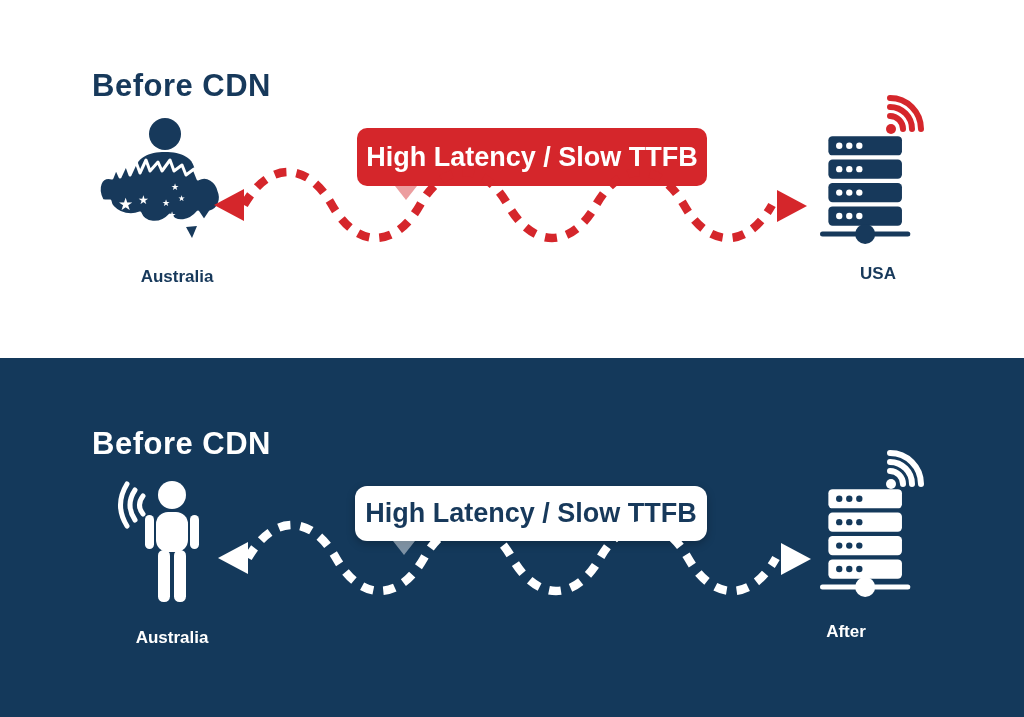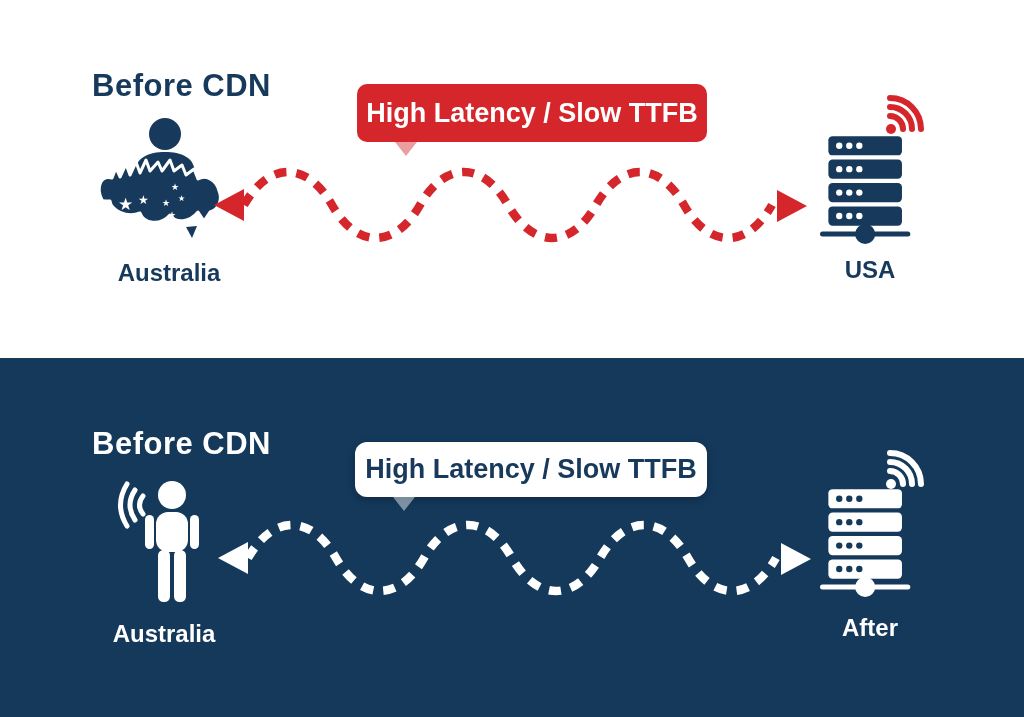--- a/index.html
+++ b/index.html
@@ -12,47 +12,47 @@
   .panel.dark{top:358px;height:359px;background:#14395b;}
 
   .panel-title{
     position:absolute;left:92px;top:68px;margin:0;
     font-size:31px;font-weight:bold;letter-spacing:.5px;color:#17395b;
   }
   .dark .panel-title{color:#ffffff;}
 
   .badge{
     position:absolute;display:flex;align-items:center;justify-content:center;
-    font-weight:bold;text-align:center;
+    font-weight:bold;text-align:center;margin-top:44px;
   }
   .light .badge{
     left:357px;top:84px;width:350px;height:58px;border-radius:10px;
     background:#d5262b;color:#ffffff;font-size:27px;
   }
   .dark .badge{
     left:355px;top:84px;width:352px;height:55px;border-radius:12px;
     background:#ffffff;color:#17395b;font-size:27px;
     box-shadow:0 3px 8px rgba(0,0,0,.25);
   }
   .badge::after{
     content:"";position:absolute;left:38px;top:100%;
     border:11px solid transparent;border-top-width:14px;
   }
   .light .badge::after{border-top-color:rgba(213,38,43,.45);}
   .dark .badge::after{border-top-color:rgba(255,255,255,.45);}
 
   .figure-label{
-    position:absolute;margin:4px;text-align:center;
-    font-size:24px;font-weight:bold;color:#17395b;
+    position:absolute;margin:12px;text-align:center;
+    font-size:17px;font-weight:bold;color:#17395b;
   }
   .dark .figure-label{color:#ffffff;}
   .label-left-light{left:90px;top:255px;width:150px;}
   .label-right-light{left:816px;top:252px;width:100px;}
   .label-left-dark{left:95px;top:258px;width:130px;}
-  .label-right-dark{left:816px;top:252px;width:100px;}
+  .label-right-dark{left:784px;top:252px;width:100px;}
 
   .icon{position:absolute;}
   .aus-user{left:88px;top:112px;}
   .person{left:112px;top:118px;}
   .wave-box-light{left:208px;top:155px;}
   .wave-box-dark{left:212px;top:150px;}
   .server-light{left:820px;top:136px;}
   .server-dark{left:820px;top:131px;}
   .wifi-light{left:883px;top:90px;}
   .wifi-dark{left:883px;top:87px;}

